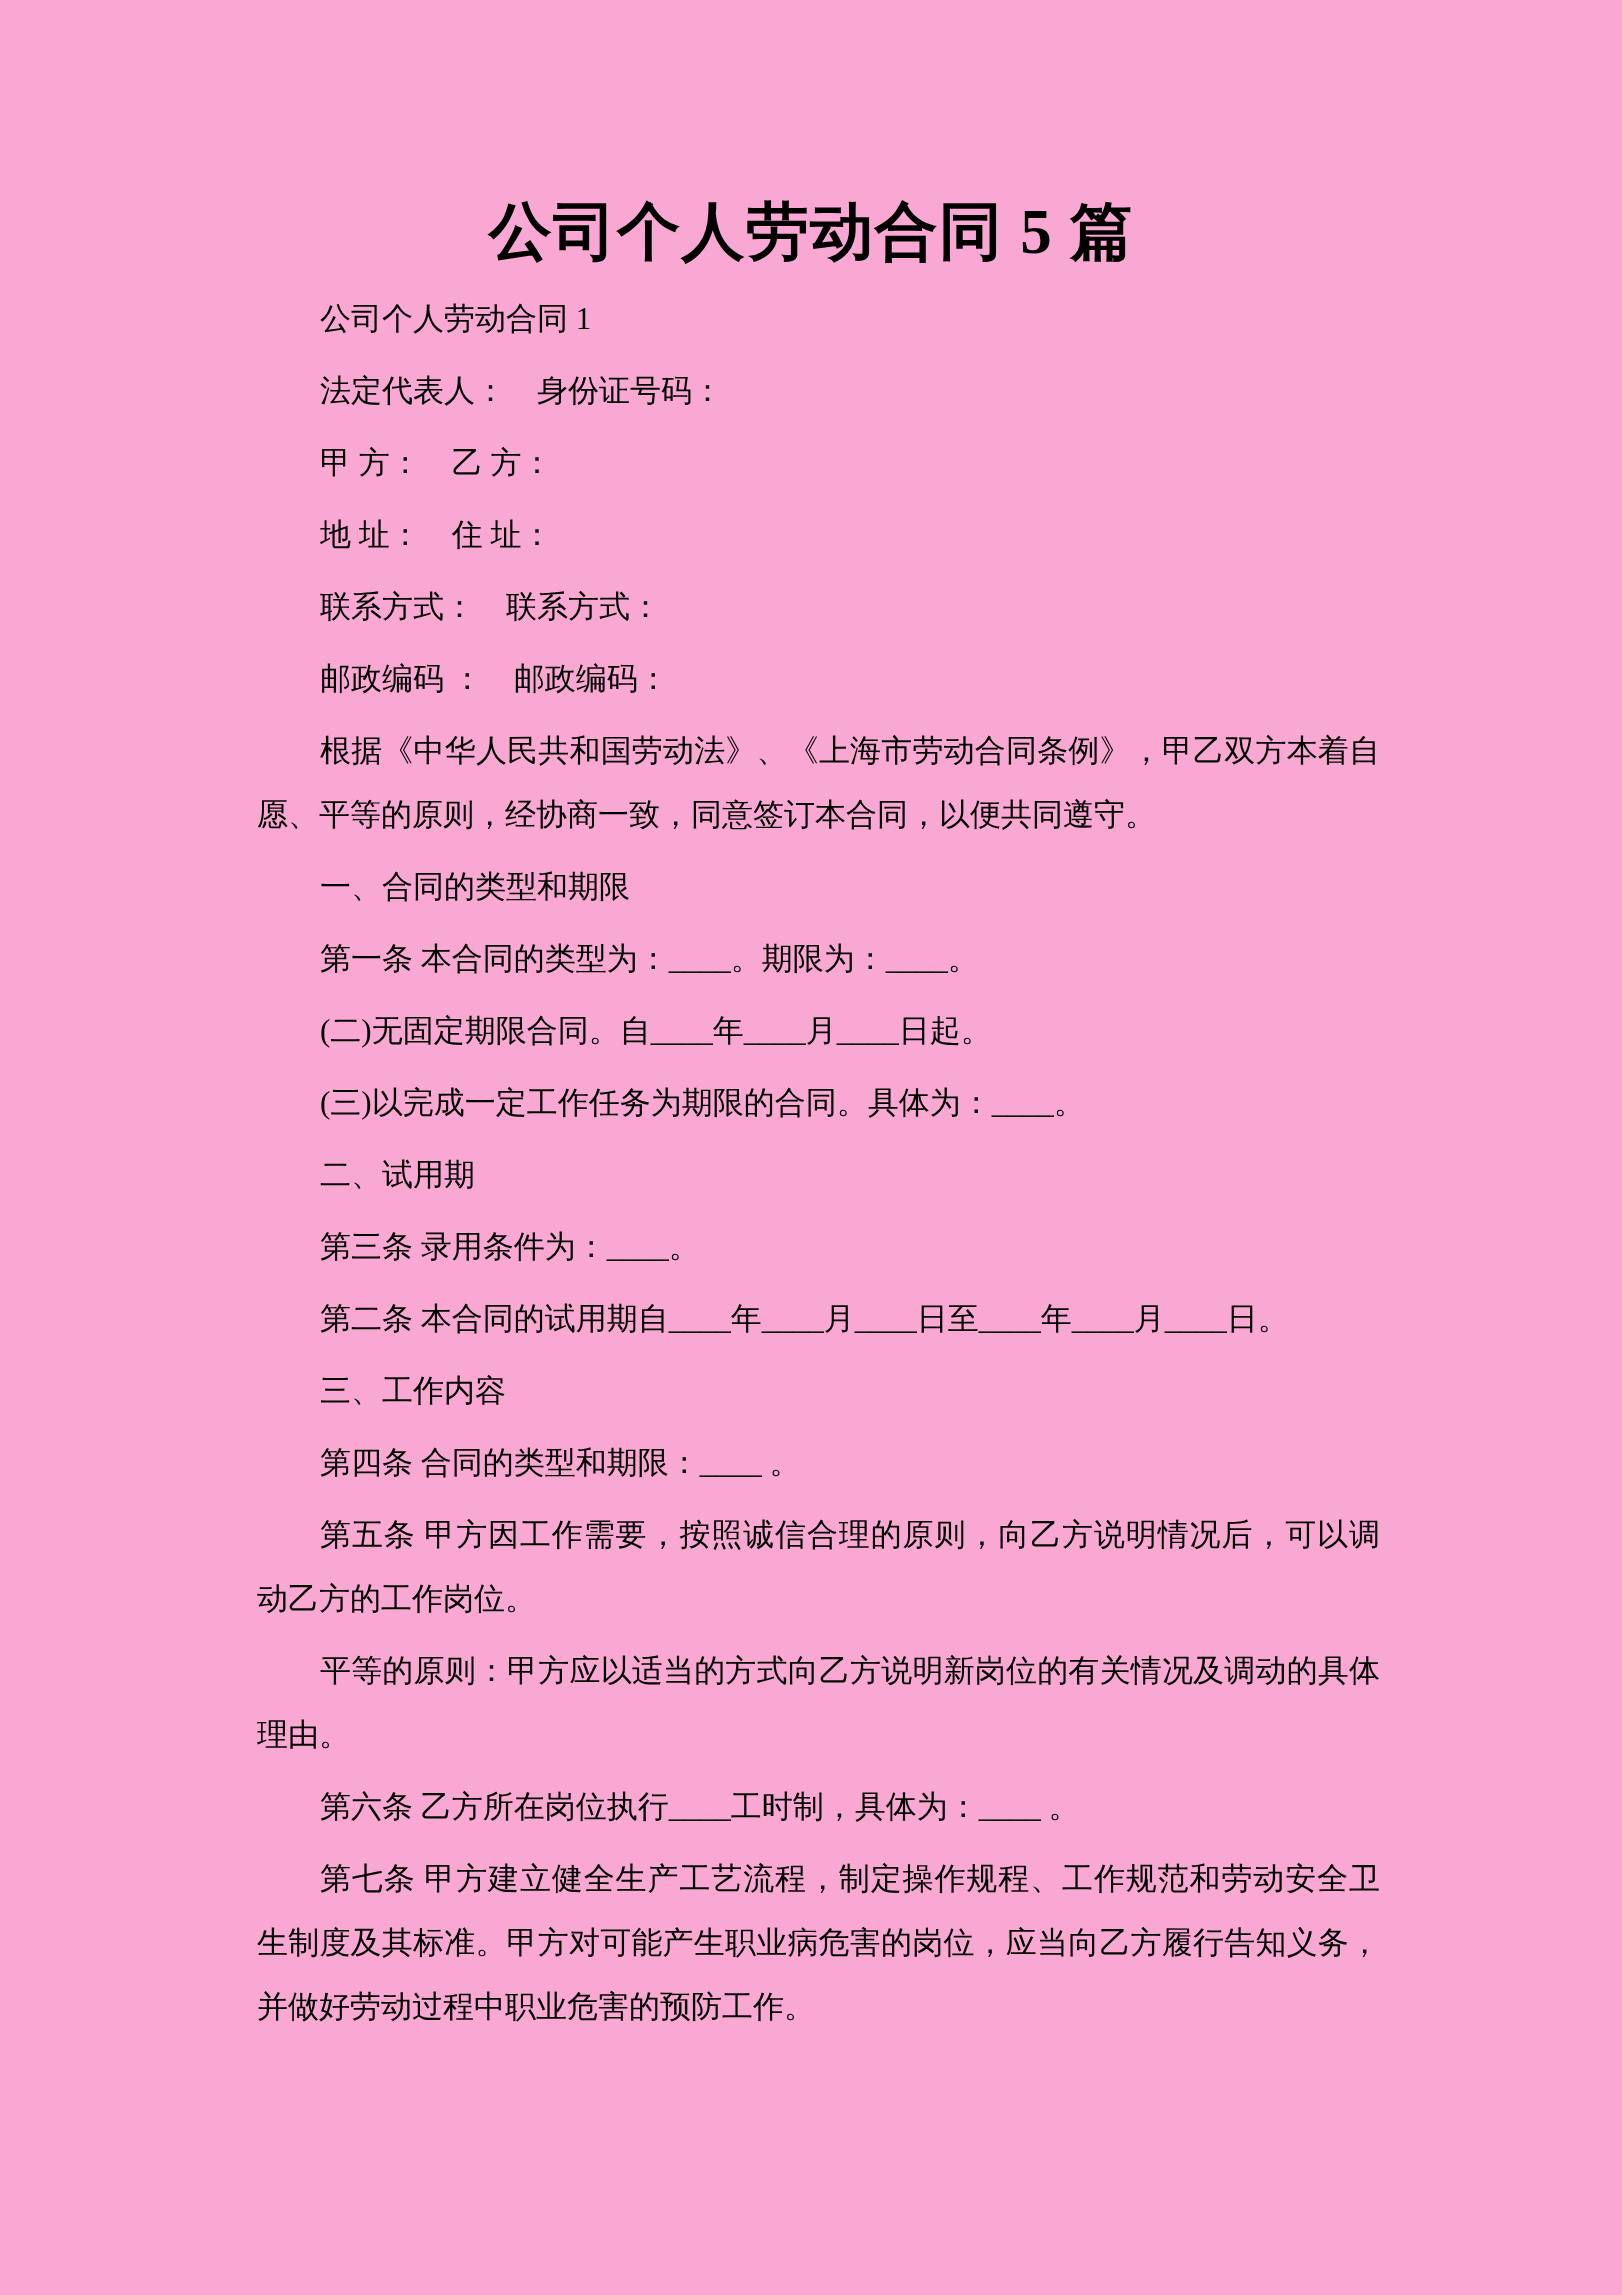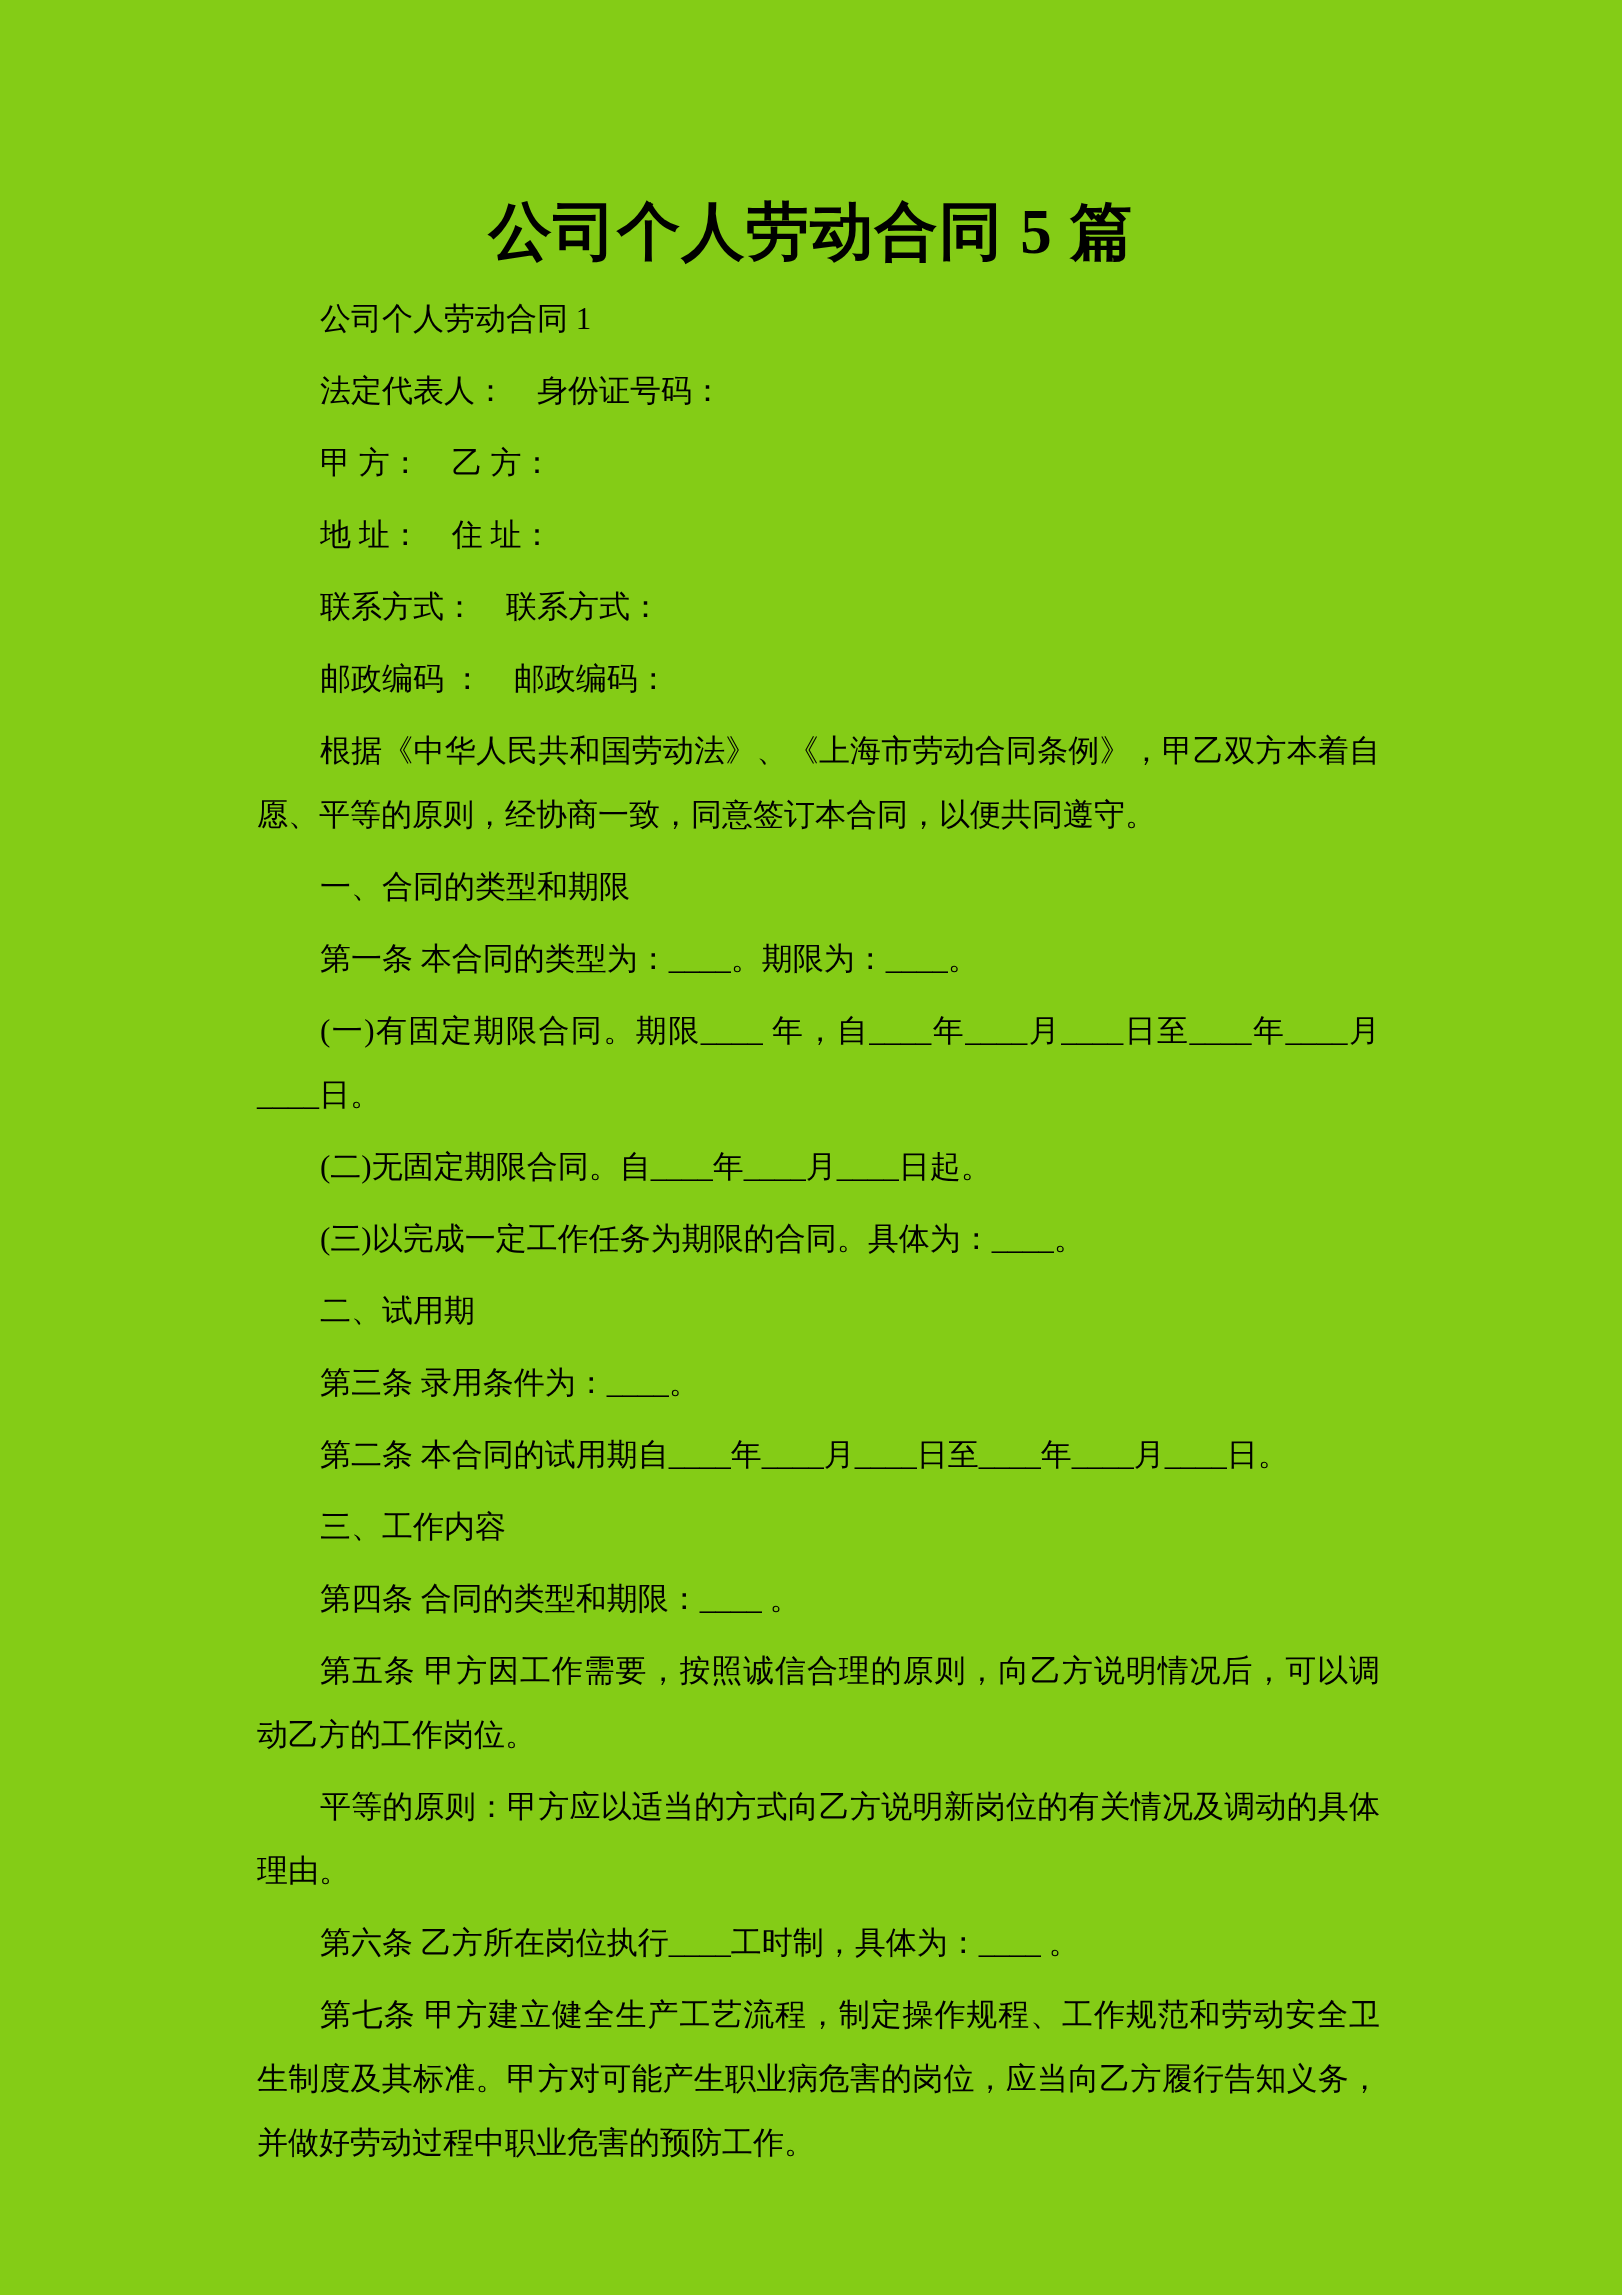--- a/index.html
+++ b/index.html
@@ -36,33 +36,32 @@
   .para {
     margin: 8px;
     padding: 0;
     text-indent: 63px;
     word-break: normal;
   }
 </style>
 </head>
 <body>
 
-<div class="page" style="background: #84cc16; color: rgb(0, 0, 0);">
+<div class="page" style="background: #f9a8d4; color: rgb(0, 0, 0);">
   <h1 class="doc-title">公司个人劳动合同 5 篇</h1>
   <div class="doc-body">
       <p class="para">公司个人劳动合同 1</p>
       <p class="para">法定代表人：　身份证号码：</p>
       <p class="para">甲 方：　乙 方：</p>
       <p class="para">地 址：　住 址：</p>
       <p class="para">联系方式：　联系方式：</p>
       <p class="para">邮政编码 ：　邮政编码：</p>
       <p class="para">根据《中华人民共和国劳动法》、《上海市劳动合同条例》，甲乙双方本着自愿、平等的原则，经协商一致，同意签订本合同，以便共同遵守。</p>
       <p class="para">一、合同的类型和期限</p>
       <p class="para">第一条 本合同的类型为：____。期限为：____。</p>
-      <p class="para">(一)有固定期限合同。期限____ 年，自____年____月____日至____年____月____日。</p>
       <p class="para">(二)无固定期限合同。自____年____月____日起。</p>
       <p class="para">(三)以完成一定工作任务为期限的合同。具体为：____。</p>
       <p class="para">二、试用期</p>
       <p class="para">第三条 录用条件为：____。</p>
       <p class="para">第二条 本合同的试用期自____年____月____日至____年____月____日。</p>
       <p class="para">三、工作内容</p>
       <p class="para">第四条 合同的类型和期限：____ 。</p>
       <p class="para">第五条 甲方因工作需要，按照诚信合理的原则，向乙方说明情况后，可以调动乙方的工作岗位。</p>
       <p class="para">平等的原则：甲方应以适当的方式向乙方说明新岗位的有关情况及调动的具体理由。</p>
       <p class="para">第六条 乙方所在岗位执行____工时制，具体为：____ 。</p>

